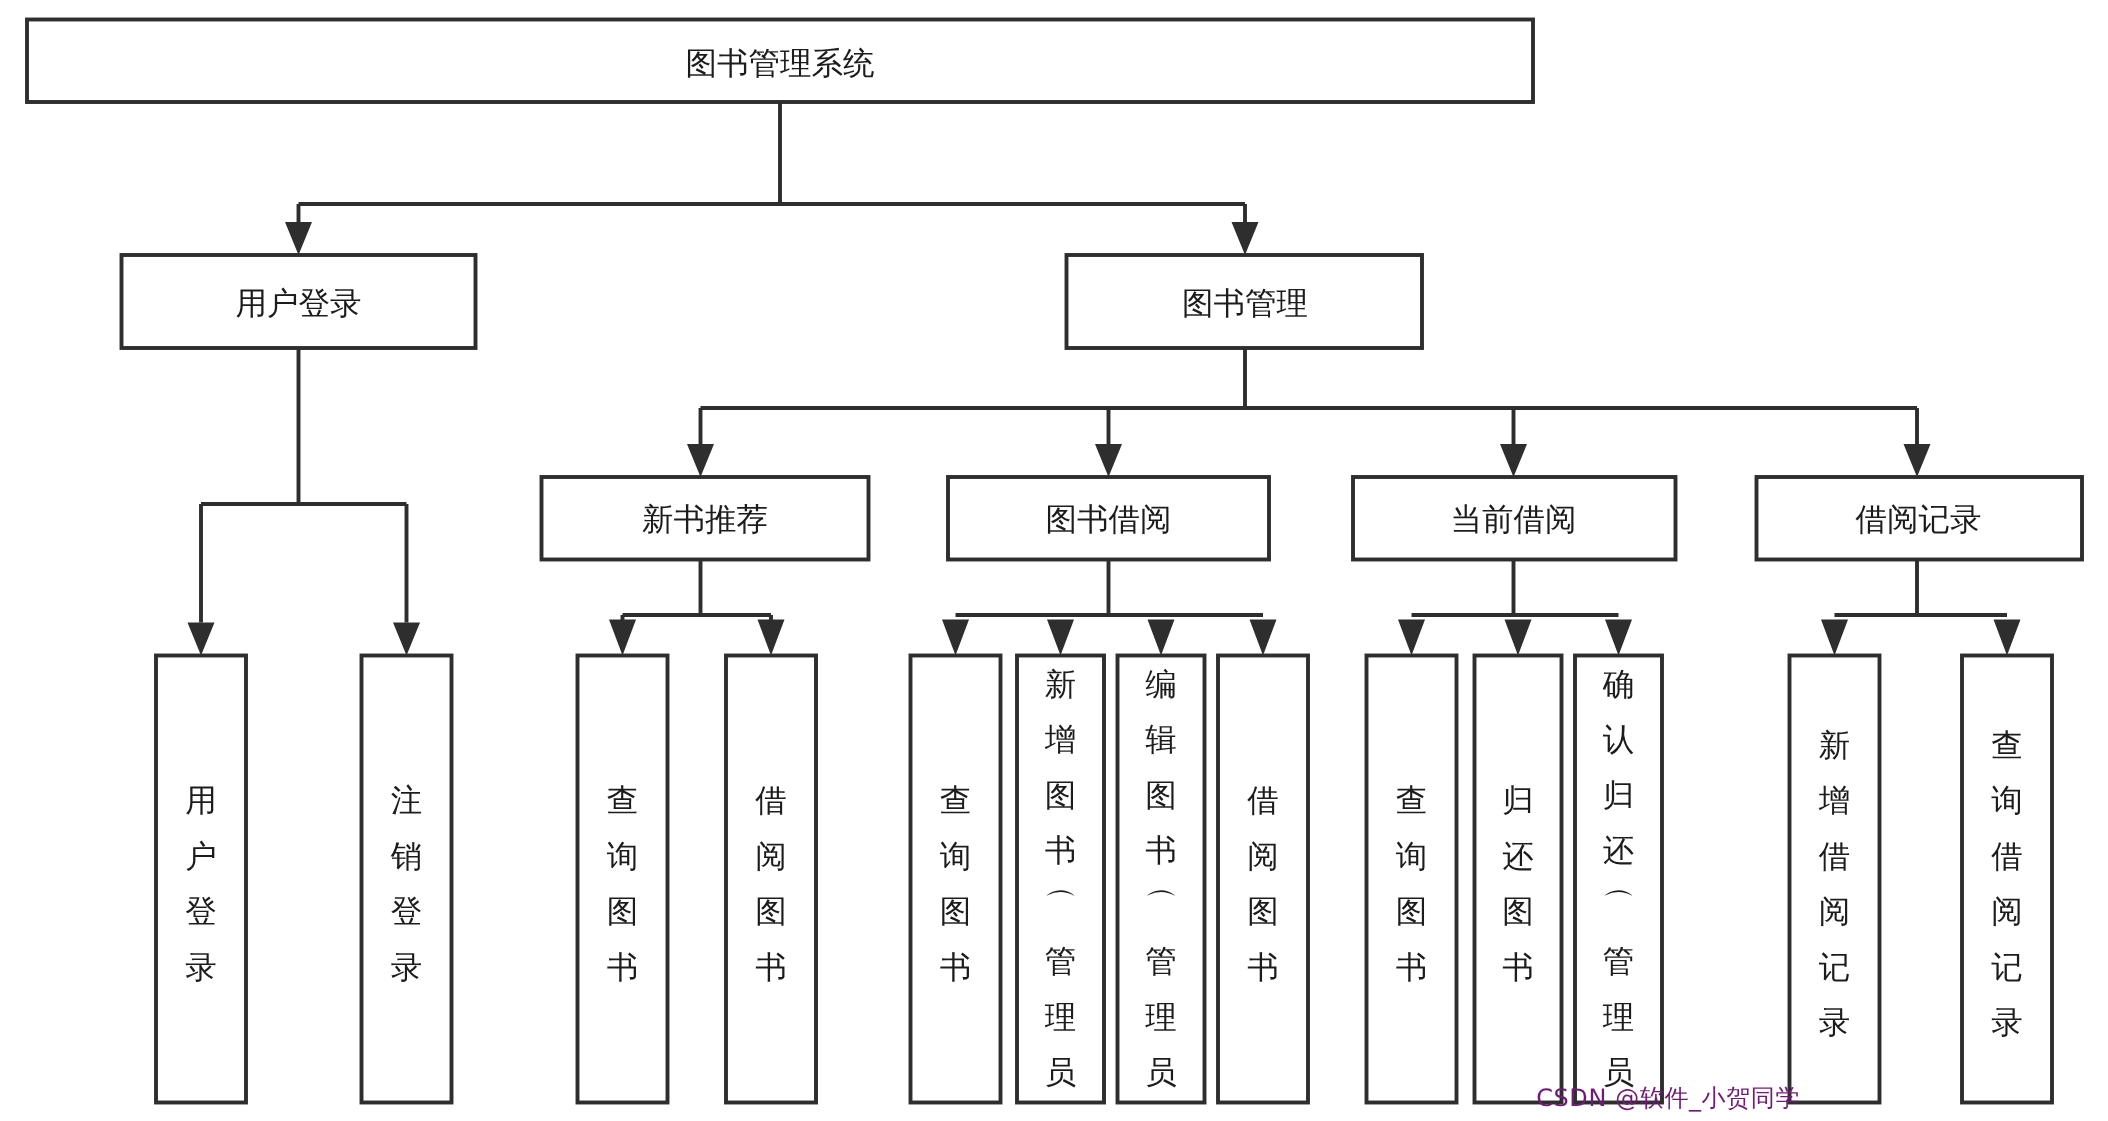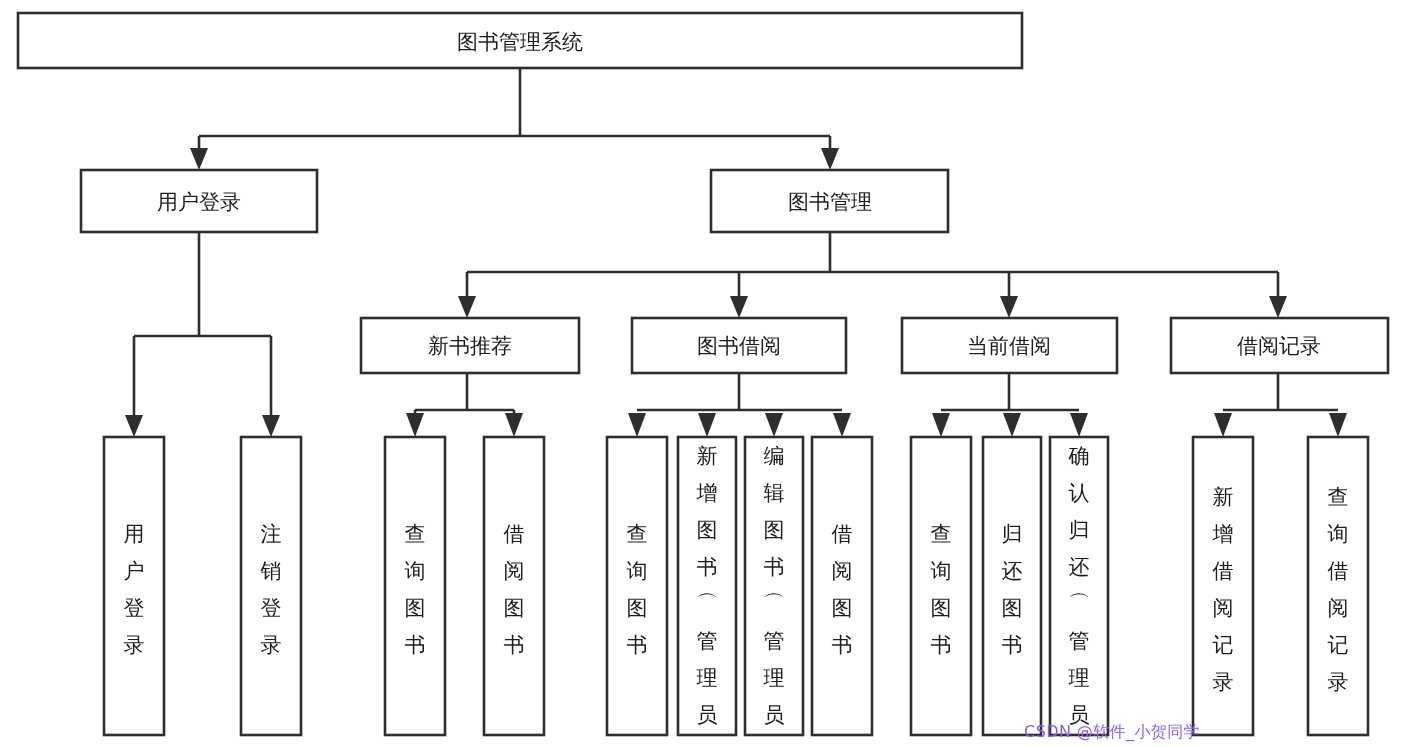--- a/index.html
+++ b/index.html
@@ -52,21 +52,21 @@
   .node-label-v {
     fill: #1c1c1c;
     font-family: "DejaVu Sans", "Liberation Sans", sans-serif;
     font-size: 21px;
     text-anchor: middle;
   }
   .watermark {
     position: absolute;
     right: 10px;
     bottom: 4px;
-    color: #8b5cf6;
+    color: #701a75;
     font-size: 16px;
     font-family: "DejaVu Sans", "Liberation Sans", sans-serif;
     letter-spacing: 0.4px;
     white-space: nowrap;
     user-select: none;
   }
 </style>
 </head>
 <body>
 

